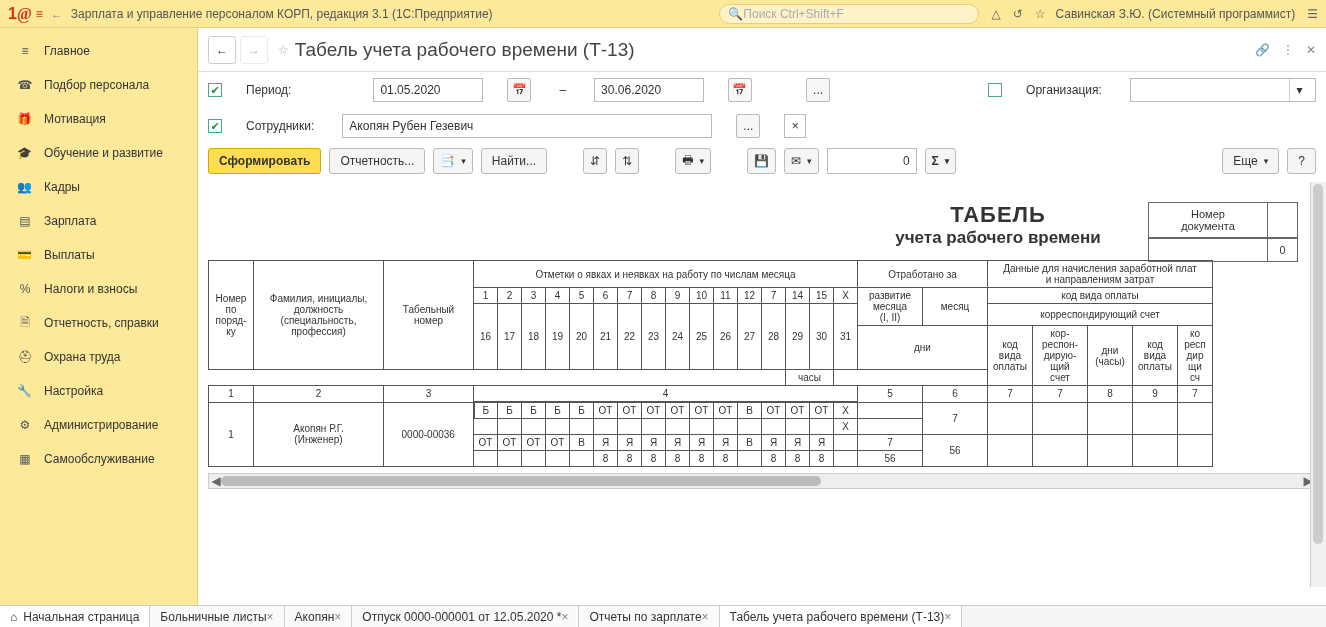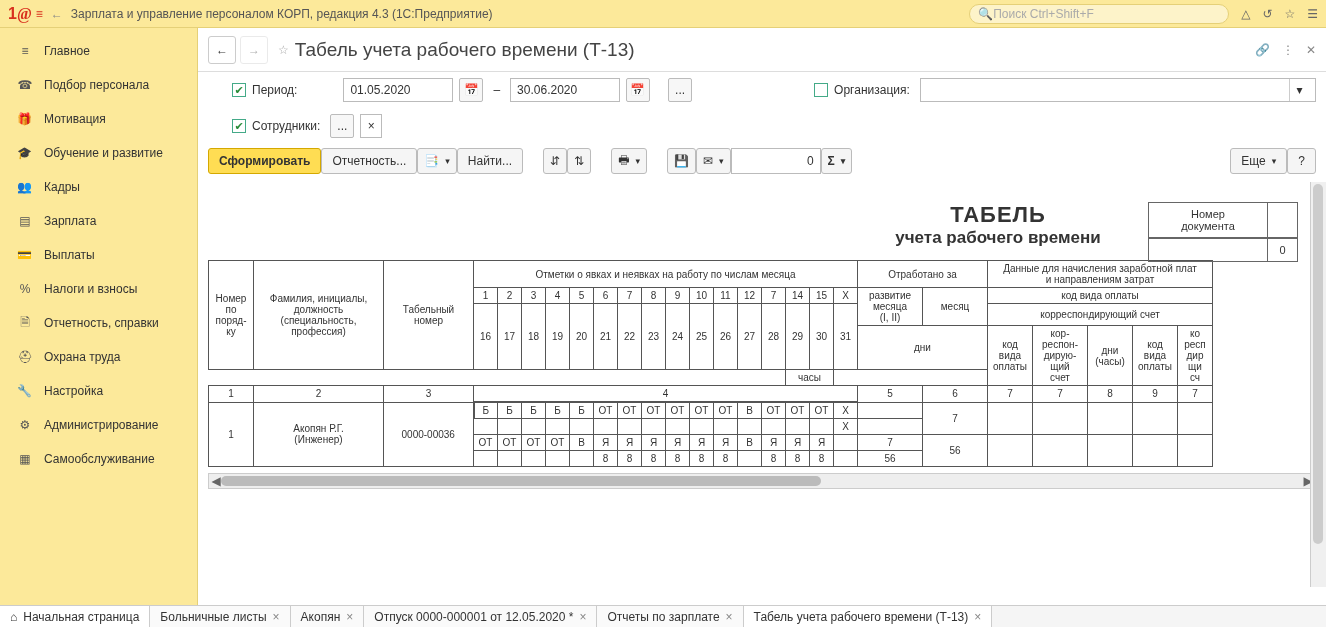--- a/index.html
+++ b/index.html
@@ -25,34 +25,34 @@
 .main { flex: 1; display: flex; flex-direction: column; background: #fff; overflow: hidden; }
 .main-header { display: flex; align-items: center; height: 44px; padding: 0 10px; border-bottom: 1px solid #ddd; }
 .navbtn { width: 28px; height: 28px; border: 1px solid #ccc; background: #fff; display: flex; align-items:center; justify-content:center; margin-right:4px; border-radius:3px; cursor:pointer; }
 .navbtn.disabled { opacity:.4; }
 .star { margin: 0 6px; color: #aaa; }
 .page-title { font-size: 19px; color: #444; }
 .hicon { margin-left: auto; color: #888; cursor: pointer; }
 .hicon + .hicon { margin-left: 12px; }
 
 
-.filter-row { display:flex; align-items:center; padding: 6px 10px; gap:6px;margin-left:24px; }
+.filter-row { display:flex; align-items:center; padding: 6px 10px; gap:24px; }
 .chk { width:14px; height:14px; border:1px solid #4a8; background:#fff; display:inline-flex; align-items:center; justify-content:center; color:#2a8c3a; font-size:11px; }
 .chk.checked::after { content:"✔"; }
 .lbl { margin-right: 4px; }
 .input { height:24px; border:1px solid #bbb; background:#fff; padding:0 6px; display:flex; align-items:center; }
 .input.date { width:110px; }
 .icon-btn { width:24px; height:24px; border:1px solid #bbb; background:#f7f7f7; display:flex; align-items:center; justify-content:center; cursor:pointer; border-radius:2px; }
 .dash { margin:0 4px; }
 .wide-input { flex:0 0 370px; position:relative; }
 .dropdown-btn { width:20px; height:22px; border-left:1px solid #ccc; display:flex; align-items:center; justify-content:center; margin-left:auto; }
 .x-btn { width:22px; height:24px; border:1px solid #bbb; background:#fff; display:flex; align-items:center; justify-content:center; cursor:pointer; }
 
 
-.toolbar { display:flex; align-items:center; padding: 4px 10px 8px; }
+.toolbar { display:flex; align-items:center; padding: 4px 10px 8px; gap:8px; }
 .btn { height:26px; padding:0 10px; border:1px solid #bbb; background:#f5f5f5; border-radius:3px; cursor:pointer; display:flex; align-items:center; gap:4px; }
 .btn.primary { background:#ffdd53; border-color:#d4a800; font-weight:bold; color:#333; }
 .btn .caret { font-size:9px; margin-left:2px; }
 .num-input { width:90px; height:26px; border:1px solid #bbb; text-align:right; padding:0 6px; display:flex; align-items:center; justify-content:flex-end;}
 .spacer { flex:1; }
 
 
 .report-area { flex:1; overflow:auto; padding: 0 10px 10px; position:relative; }
 .report-inner { position:relative; }
 .doc-title { text-align:center; margin: 20px 0 8px 490px; }
@@ -73,42 +73,43 @@
 
 
 .hscroll { height:16px; background:#eee; border:1px solid #ccc; margin:6px 0 0; position:relative; }
 .hscroll .thumb { position:absolute; left:12px; top:2px; height:10px; width:600px; background:#bbb; border-radius:5px; }
 .hscroll .arr { position:absolute; top:0; width:14px; height:14px; display:flex; align-items:center; justify-content:center; color:#666; }
 .hscroll .arr.l { left:0; } .hscroll .arr.r { right:0; }
 
 
 .bottom-tabs { height:22px; background:#f5f5f5; border-top:1px solid #ccc; display:flex; align-items:stretch; }
 .home-tab { display:flex; align-items:center; padding:0 10px; border-right:1px solid #ccc; gap:6px; background:#fff; }
-.tab { display:flex; align-items:center; padding:0 10px; border-right:1px solid #ccc; gap:6px; cursor:pointer; background:#fafafa; font-size:12px; }
+.tab { display:flex; align-items:center; padding:0 10px; border-right:1px solid #ccc; gap:0; cursor:pointer; background:#fafafa; font-size:12px; }
 .tab.active { background:#fff; }
 .tab .close { color:#888; font-size:12px; }
 
 .vsb { position:absolute; right:0; top:0; bottom:18px; width:16px; background:#f0f0f0; border-left:1px solid #ccc; }
 .vsb .vthumb { position:absolute; left:2px; top:2px; width:10px; height:360px; background:#ccc; border-radius:5px; }
 </style>
 </head>
 <body>
 
 <div class="titlebar">
   <span class="logo">1<span style="font-family:serif">@</span></span>
   <span class="logo-text">≡</span>
   <span class="arrow">←</span>
-  <span class="title-text">Зарплата и управление персоналом КОРП, редакция 4.3  (1С:Предприятие)</span>
+  <span class="title-text">Зарплата и управление персоналом КОРП, редакция 3.1  (1С:Предприятие)</span>
   <div class="search">
     <span>🔍</span>
     <span>Поиск Ctrl+Shift+F</span>
   </div>
   <span class="ticon">△</span>
   <span class="ticon">↺</span>
   <span class="ticon">☆</span>
+  <span class="user">Савинская З.Ю. (Системный программист)</span>
   <span class="ticon">☰</span>
 </div>
 
 <div class="container">
 
   <div class="sidebar" id="sidebar">
       <div class="sidebar-item">
         <span class="sicon">≡</span>
         <span>Главное</span>
       </div>
@@ -193,20 +194,23 @@
       <span class="lbl">Организация:</span>
       <div class="input" style="flex:1; max-width:400px">
         <span></span>
         <span class="dropdown-btn">▾</span>
       </div>
     </div>
 
     <div class="filter-row">
       <span class="chk checked"></span>
       <span class="lbl">Сотрудники:</span>
+      <div class="input wide-input">
+        <span>Акопян Рубен Гезевич</span>
+      </div>
       <div class="icon-btn">...</div>
       <div class="x-btn">×</div>
     </div>
 
     <div class="toolbar">
       <div class="btn primary">Сформировать</div>
       <div class="btn">Отчетность...</div>
       <div class="btn" style="padding:0 6px">
           <span>📑</span>
           <span class="caret">▾</span>

